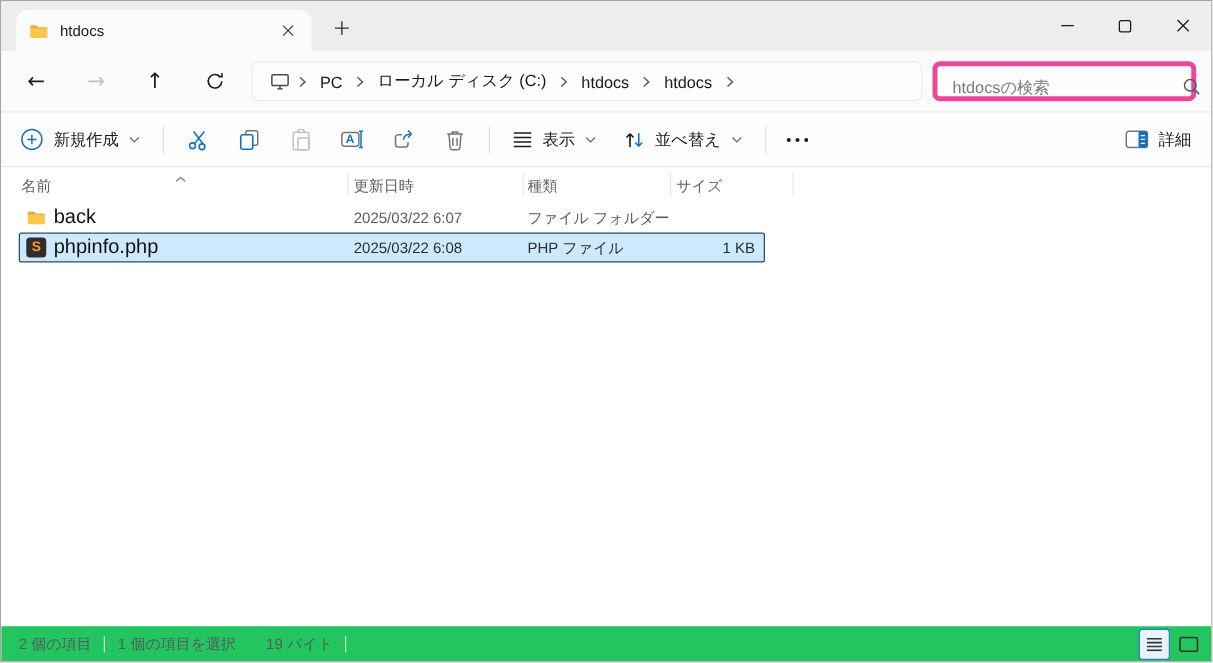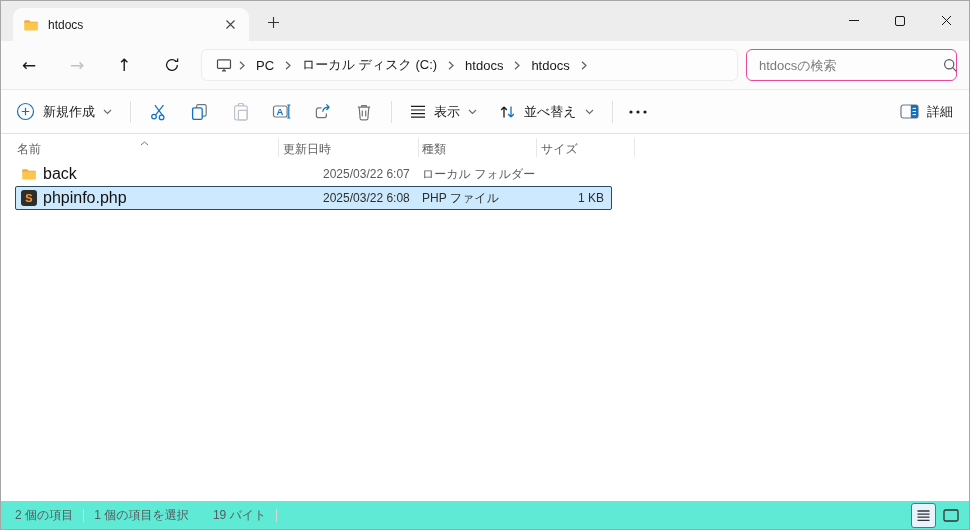--- a/index.html
+++ b/index.html
@@ -42,22 +42,22 @@
   .addressbar {
     position:absolute; left:200px; top:8px; width:537px; height:32px;
     background:#fdfdfd; border:1px solid #ececec; border-radius:6px;
     display:flex; align-items:center; padding:0 6px; font-size:13px; color:#191919;
   }
   .crumb { padding:4px 9px; border-radius:4px; white-space:nowrap; }
   .crumb-chevron { display:flex; align-items:center; padding:0 1px; }
   .addr-device-icon { display:flex; align-items:center; padding:0 5px 0 8px; }
   .searchbox {
     position:absolute; left:745px; top:8px; width:211px; height:32px;
-    background:#fdfdfd; border:1px solid #ec4899; border-radius:6px;
-    display:flex; align-items:center;
+    background:#fdfdfd; border:4px solid #ec4899; border-radius:6px;
+    display:flex; align-items:flex-end;
   }
   .searchbox input {
     flex:1; border:none; outline:none; background:transparent;
     font-size:13px; padding:0 4px 0 12px; color:#191919;
     font-family:"Liberation Sans","DejaVu Sans",sans-serif;
   }
   .searchbox input::placeholder { color:#7a7a7a; }
   .search-icon-wrap { padding:0 11px 0 4px; display:flex; align-items:center; }
   
   .toolbar {
@@ -75,34 +75,34 @@
   .col-label { position:absolute; top:7px; }
   .col-sep { position:absolute; top:4px; width:1px; height:19px; background:#e7e7e7; }
   .sort-asc { position:absolute; left:139px; top:1px; }
   .rows { margin-top:1px; }
   .row {
     height:24px; width:597px; margin-left:14px; position:relative;
     display:flex; align-items:center; border:1px solid transparent; border-radius:2px;
   }
   .row .fname { margin-left:6px; font-size:16px; color:#111111; }
   .row .ficon { margin-left:5px; display:flex; align-items:center; }
-  .row .fdate { position:absolute; left:267px; font-size:12px; color:#5a5a5a;margin-left:40px; }
+  .row .fdate { position:absolute; left:267px; font-size:12px; color:#5a5a5a; }
   .row .ftype { position:absolute; left:406px; font-size:12px; color:#5a5a5a; }
   .row .fsize { position:absolute; right:7px; font-size:12px; color:#5a5a5a;margin-left:20px; }
   .row.selected { background:#cde9fd; border-color:#2e4a63; }
   .row.selected .fdate, .row.selected .ftype, .row.selected .fsize { color:#2e2e2e; }
   .sublime-icon {
     width:16px; height:16px; background:#302e2c; border-radius:3px;
     color:#ff9826; font-size:11px; font-weight:bold; line-height:16px; text-align:center;
   }
   
   .statusbar {
     position:absolute; left:0; right:0; bottom:0; height:28px;
     display:flex; align-items:center; padding:0 6px 0 14px; font-size:12px; color:#555b61;
-    background:#5eead4;
+    background:#22c55e;
   }
   .sb-sep { width:1px; height:13px; background:#d8d8d8; margin:0 10px; }
   .sb-size { margin-left:24px; }
   .sb-spacer { flex:1; }
   .view-toggle {
     width:25px; height:25px; display:flex; align-items:center; justify-content:center;
     border:1px solid transparent; border-radius:3px; margin-left:2px;
   }
   .view-toggle.active { background:#e9f3fb; border-color:#2f7cc0; }
 </style>
@@ -317,21 +317,21 @@
     <div class="rows">
       <div class="row">
         <span class="ficon">
           <svg width="16" height="16" viewBox="0 0 16 16">
             <path d="M1.2 4.6c0-.8.6-1.4 1.4-1.4h3.1c.4 0 .8.2 1 .5l.9 1.1h6c.8 0 1.4.6 1.4 1.4v.4H1.2z" fill="#eda73b"></path>
             <rect x="1.2" y="5.5" width="13.7" height="7.9" rx="1.2" fill="#fcc64d"></rect>
           </svg>
         </span>
         <span class="fname">back</span>
         <span class="fdate">2025/03/22 6:07</span>
-        <span class="ftype">ローカル フォルダー</span>
+        <span class="ftype">ファイル フォルダー</span>
         <span class="fsize"></span>
       </div>
 
       <div class="row selected">
         <span class="ficon">
             <span class="sublime-icon">S</span>
           </span>
         <span class="fname">phpinfo.php</span>
         <span class="fdate">2025/03/22 6:08</span>
         <span class="ftype">PHP ファイル</span>

